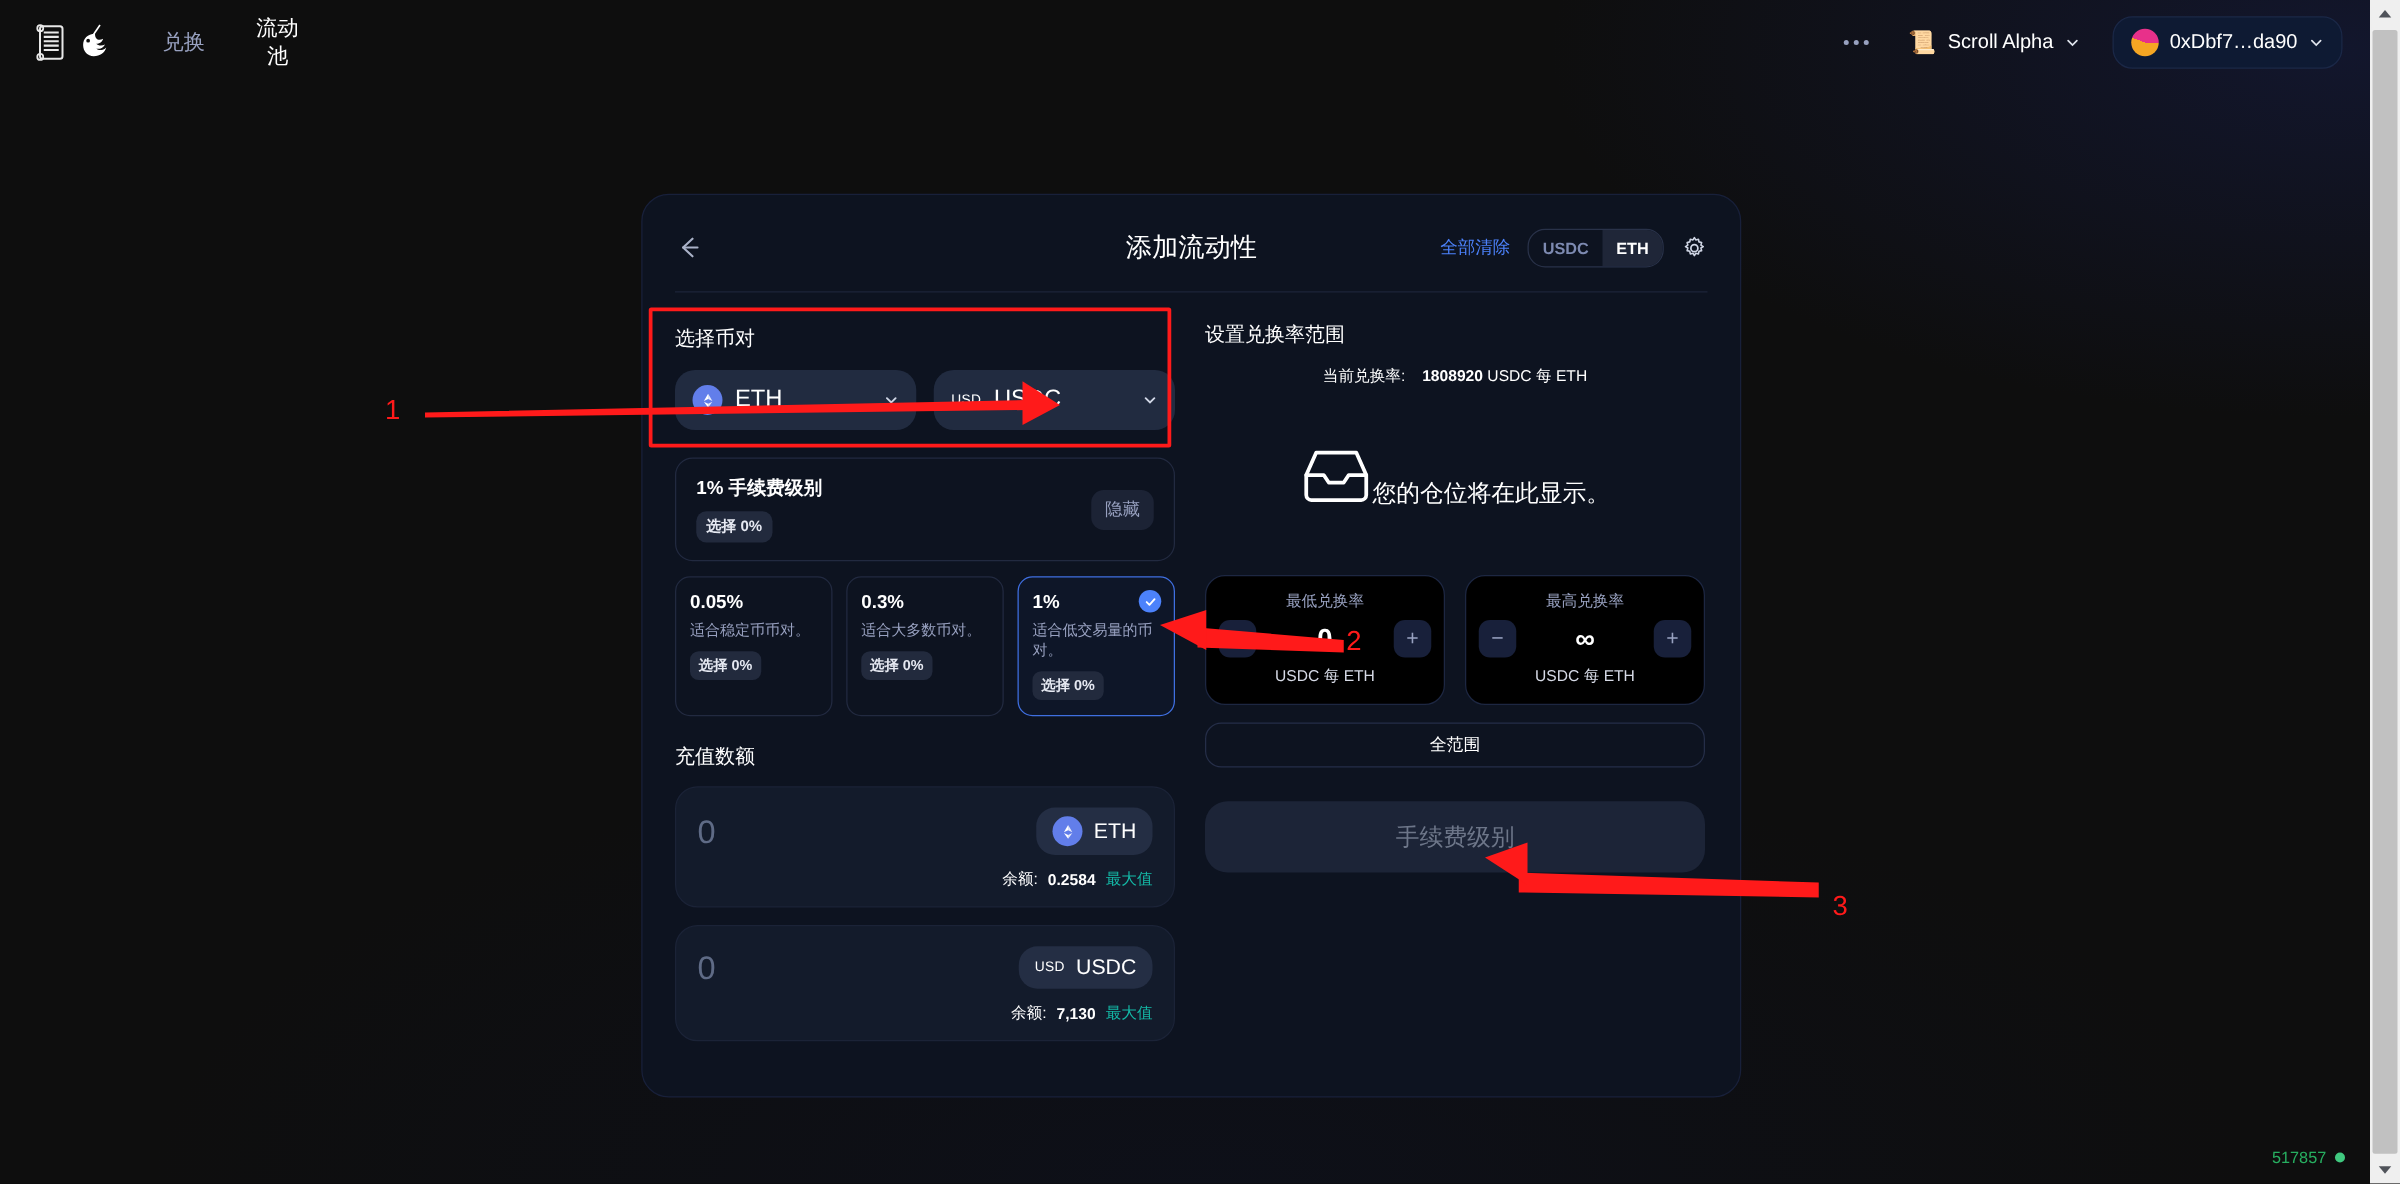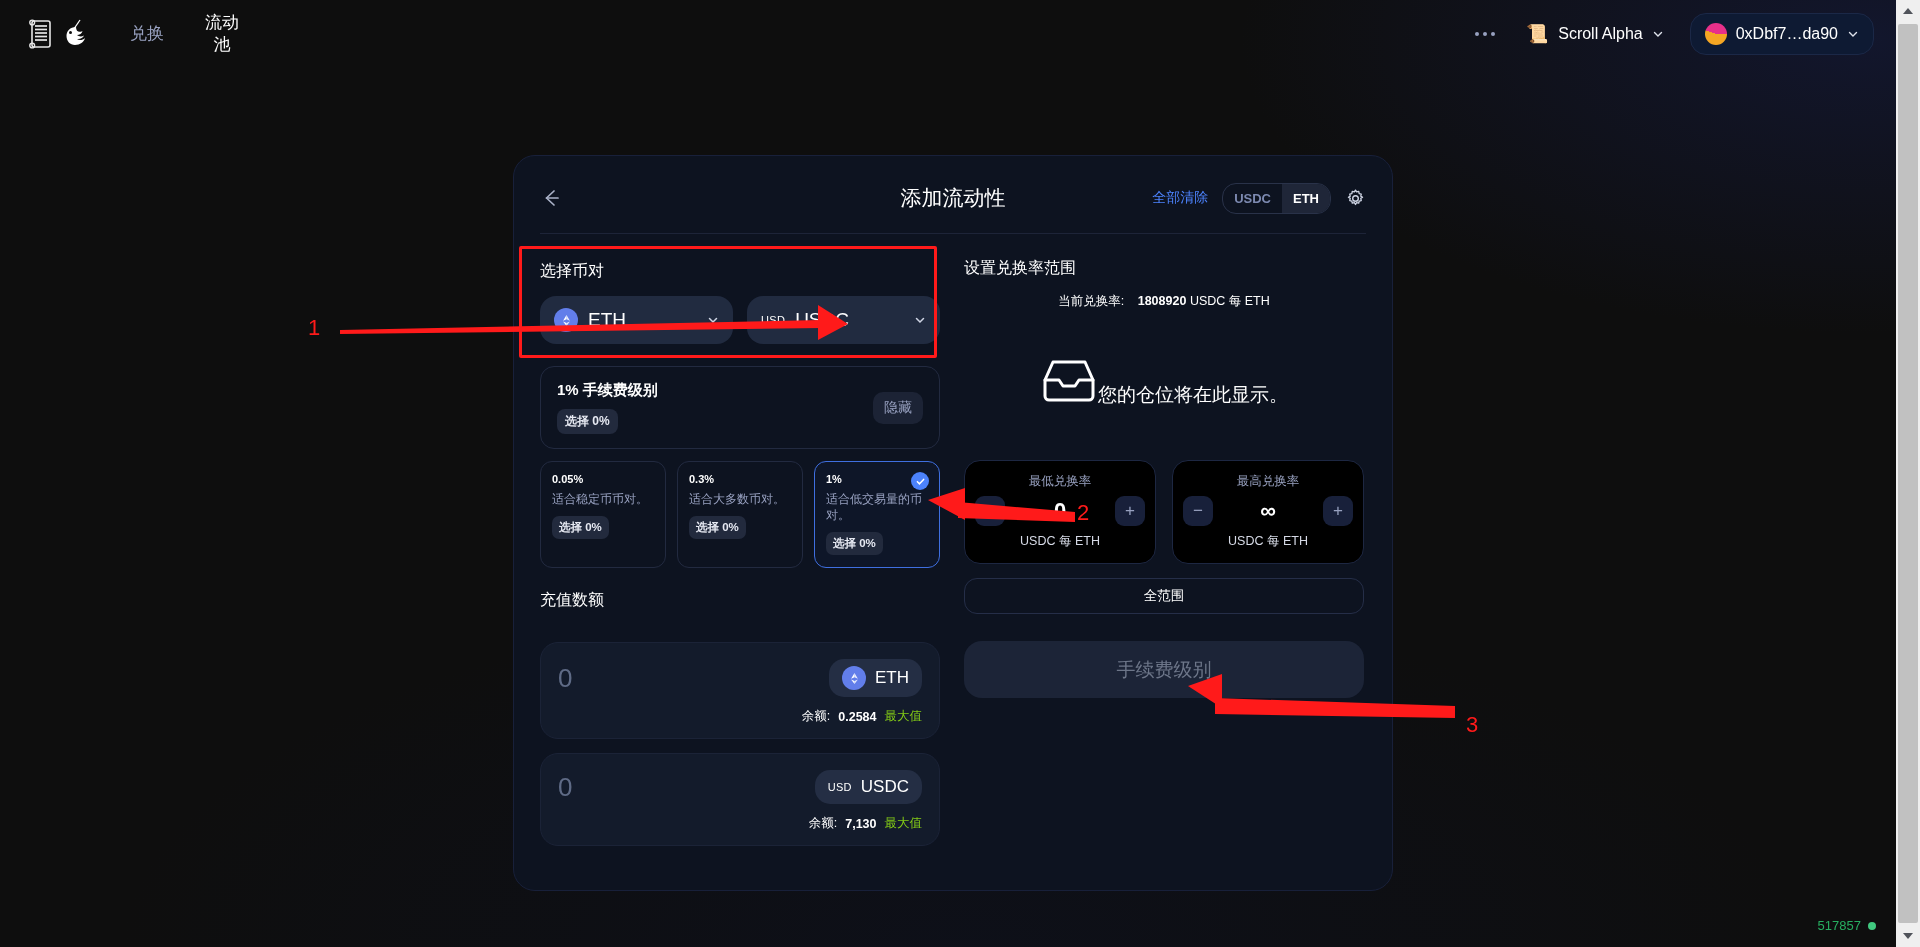--- a/index.html
+++ b/index.html
@@ -158,34 +158,34 @@
     font-size: 14px; color: #98a1c0; padding: 7px 11px; cursor: pointer;
   }
 
   .fee-grid { display: flex; gap: 11px; margin-top: 12px; }
   .fee-card {
     flex: 1; border: 1px solid #222a40; border-radius: 12px;
     padding: 11px 11px 12px 11px; position: relative; cursor: pointer;
     min-height: 88px;
   }
   .fee-card.selected { border-color: #3f6fe0; background: #0e1628; }
-  .fee-pct { font-size: 11px; font-weight: 700; color: #fff; }
+  .fee-pct { font-size: 15px; font-weight: 700; color: #fff; }
   .fee-desc { font-size: 12px; color: #98a1c0; margin-top: 6px; line-height: 1.35; }
   .fee-sel-badge {
     display: inline-block; margin-top: 9px;
     background: #222a3d; border-radius: 7px;
     font-size: 11.5px; font-weight: 600; color: #e6e9f2; padding: 4px 7px;
   }
   .check-dot {
     position: absolute; top: 10px; right: 10px;
     width: 18px; height: 18px; border-radius: 50%;
     background: #4c82fb; display: flex; align-items: center; justify-content: center;
   }
 
-  .deposit-title { font-size: 16px; font-weight: 500; color: #fff; margin: 22px 0 31px 0; }
+  .deposit-title { font-size: 16px; font-weight: 500; color: #fff; margin: 22px 0 13px 0; }
   .amt-box {
     background: #131b2b; border: 1px solid #1b2337; border-radius: 18px;
     padding: 16px 17px 13px 17px; margin-bottom: 14px;
   }
   .amt-row { display: flex; align-items: center; }
   .amt-input {
     background: transparent; border: none; outline: none;
     font-size: 26px; color: #5f6b86; width: 190px;
     font-family: "Liberation Sans", sans-serif;
   }
@@ -193,21 +193,21 @@
     margin-left: auto; display: flex; align-items: center; gap: 9px;
     background: #242e44; border-radius: 15px; padding: 7px 13px; cursor: pointer;
   }
   .amt-tok .tok-name { font-size: 17px; }
   .bal-row {
     display: flex; align-items: center; justify-content: flex-end;
     gap: 8px; margin-top: 11px; font-size: 12.5px;
   }
   .bal-label { color: #fff; }
   .bal-val { color: #fff; font-weight: 600; }
-  .max-btn { color: #84cc16; cursor: pointer; }
+  .max-btn { color: #14b8a6; cursor: pointer; }
 
   
   .rate-line {
     text-align: center; font-size: 12.5px; color: #ffffff; margin: 4px 0 0 0;
   }
   .rate-line .rate-label { color: #fff; }
   .rate-line .rate-val { font-weight: 600; margin-left: 10px; }
   .empty-state {
     display: flex; flex-direction: row; align-items: center; justify-content: center;
     margin-top: 44px;

